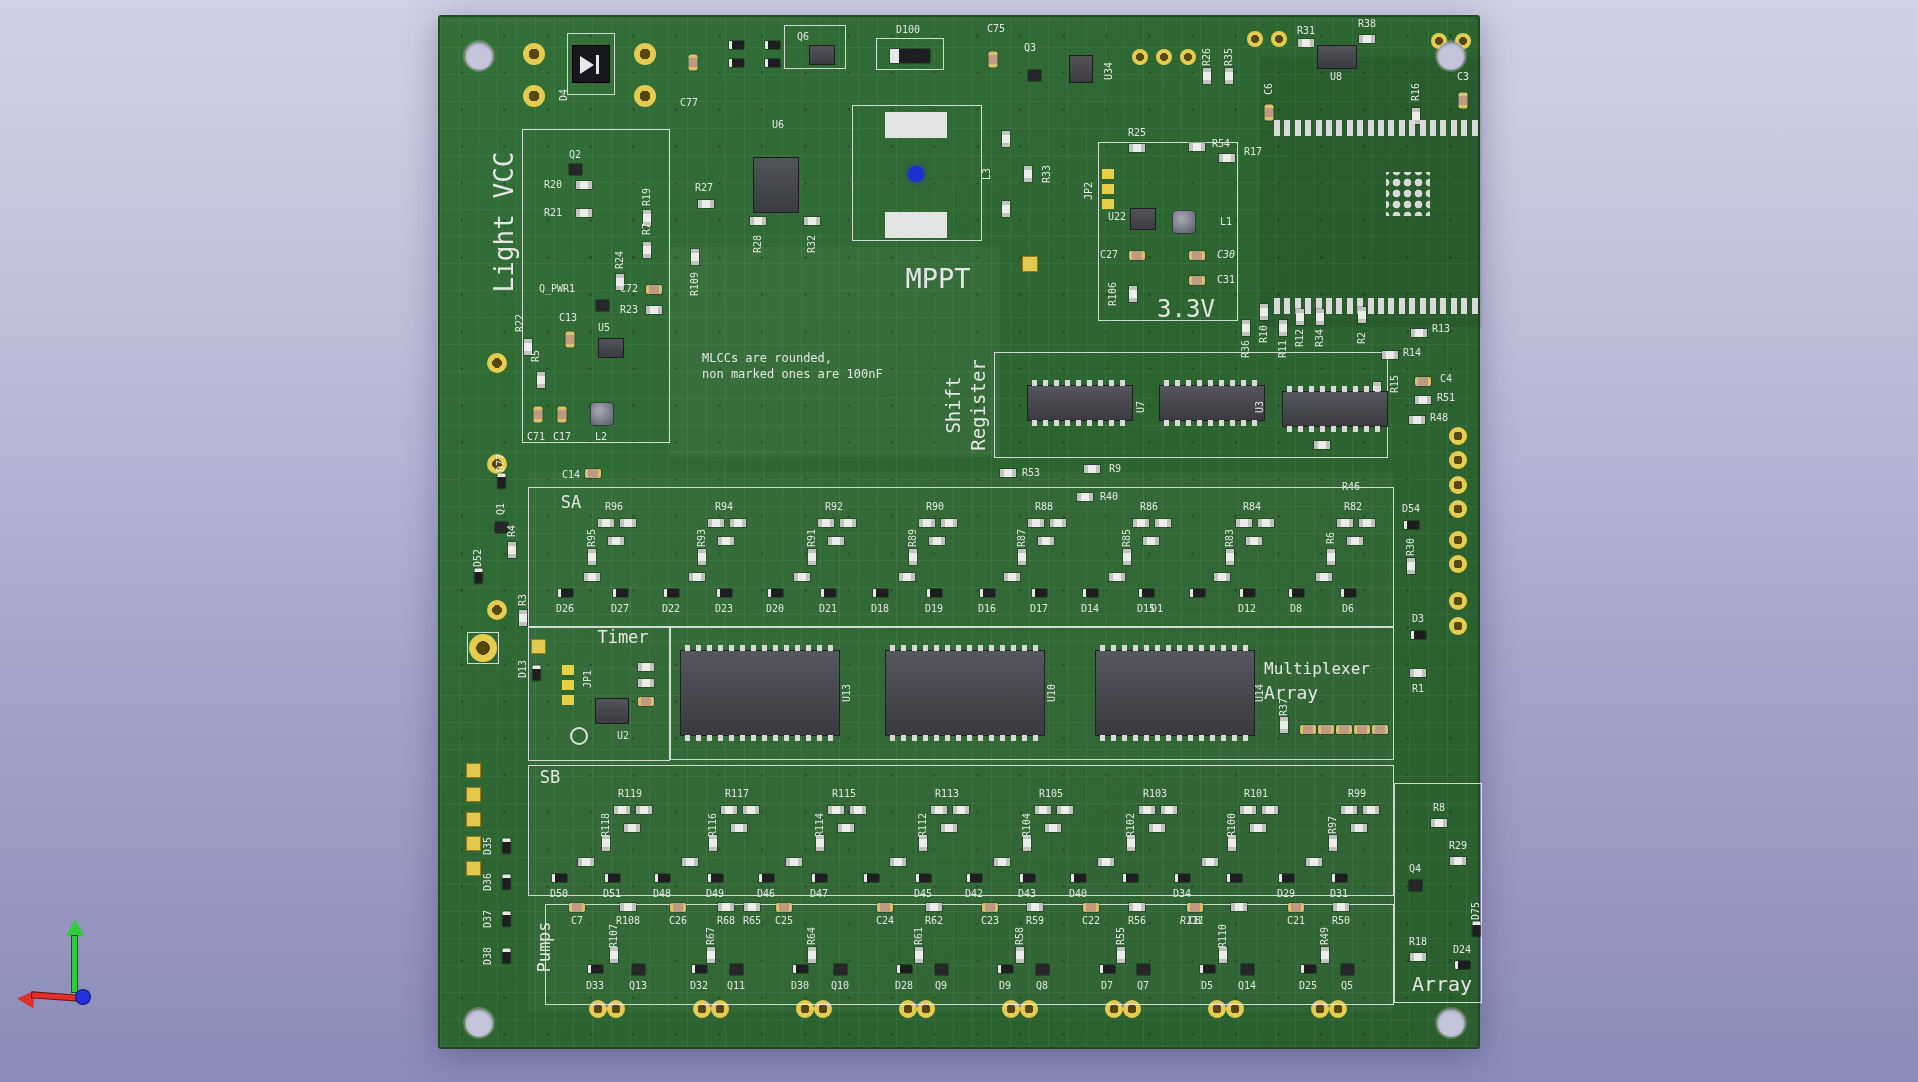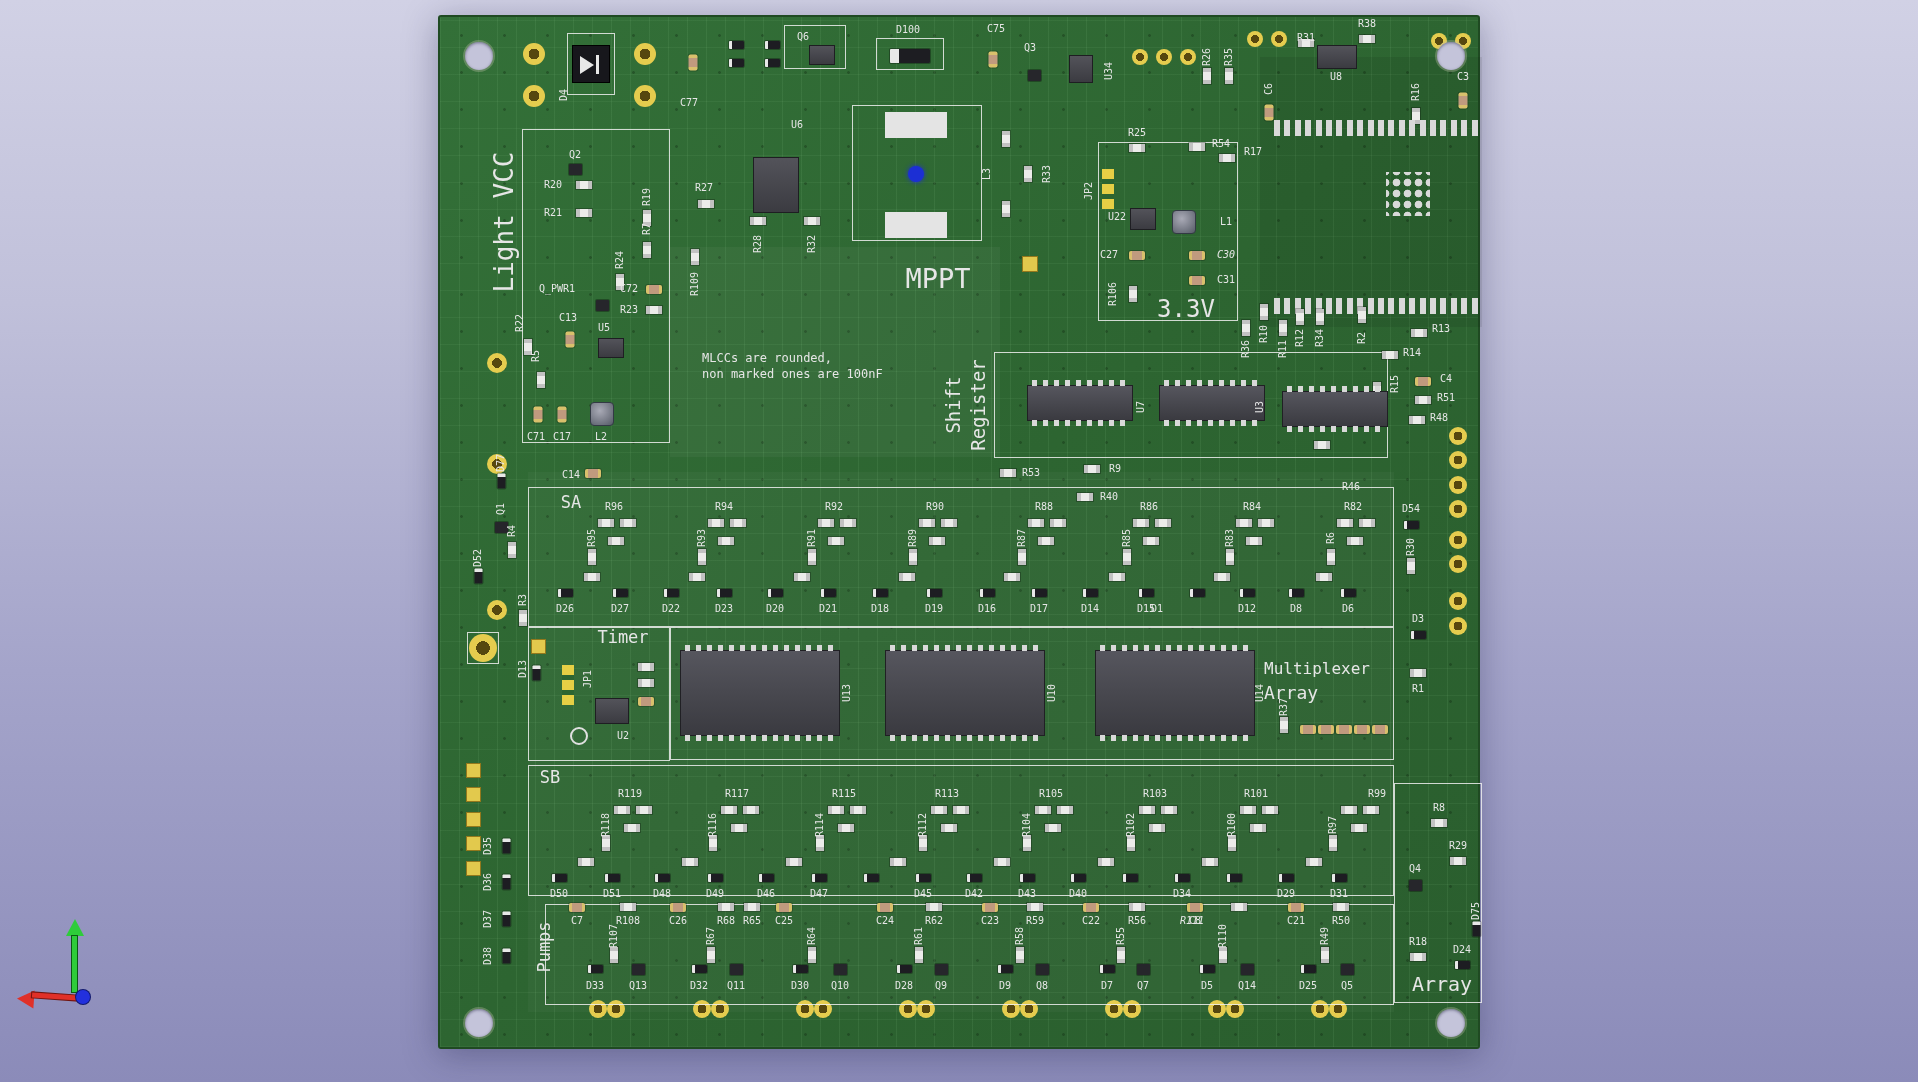--- a/index.html
+++ b/index.html
@@ -163,21 +163,21 @@
       <div class="silk ref" style="left: 363px; top: 20px; transform: translate(-50%, -50%);">Q6</div>
       <div class="body t-diode" style="left: 450px; top: 32px; width: 40px; height: 14px;"></div>
       <div class="silk ref" style="left: 468px; top: 13px; transform: translate(-50%, -50%);">D100</div>
       <div class="body t-cap" style="left: 545px; top: 37.5px; width: 16px; height: 9px; transform: rotate(90deg);"></div>
       <div class="silk ref" style="left: 556px; top: 12px; transform: translate(-50%, -50%);">C75</div>
       <div class="body t-sot" style="left: 587.5px; top: 52.5px; width: 13px; height: 11px;"></div>
       <div class="silk ref" style="left: 590px; top: 31px; transform: translate(-50%, -50%);">Q3</div>
       <div class="body t-ic" style="left: 629px; top: 38px; width: 24px; height: 28px;"></div>
       <div class="silk ref" style="left: 669px; top: 54px; transform: translate(-50%, -50%) rotate(-90deg);">U34</div>
       <div class="body t-res" style="left: 858px; top: 22px; width: 16px; height: 8px;"></div>
-      <div class="silk ref" style="left: 866px; top: 21px; transform: translate(-50%, -50%);">R31</div>
+      <div class="silk ref" style="left: 866px; top: 14px; transform: translate(-50%, -50%);">R31</div>
       <div class="body t-res" style="left: 919px; top: 18px; width: 16px; height: 8px;"></div>
       <div class="silk ref" style="left: 927px; top: 7px; transform: translate(-50%, -50%);">R38</div>
       <div class="body t-ic" style="left: 877px; top: 28px; width: 40px; height: 24px;"></div>
       <div class="silk ref" style="left: 896px; top: 60px; transform: translate(-50%, -50%);">U8</div>
       <div class="body t-cap" style="left: 821px; top: 90.5px; width: 16px; height: 9px; transform: rotate(90deg);"></div>
       <div class="silk ref" style="left: 829px; top: 72px; transform: translate(-50%, -50%) rotate(-90deg);">C6</div>
       <div class="body t-cap" style="left: 1015px; top: 78.5px; width: 16px; height: 9px; transform: rotate(90deg);"></div>
       <div class="silk ref" style="left: 1023px; top: 60px; transform: translate(-50%, -50%);">C3</div>
       <div class="body t-res" style="left: 968px; top: 95px; width: 16px; height: 8px; transform: rotate(90deg);"></div>
       <div class="silk ref" style="left: 976px; top: 75px; transform: translate(-50%, -50%) rotate(-90deg);">R16</div>
@@ -185,21 +185,21 @@
       <div class="silk ref" style="left: 767px; top: 40px; transform: translate(-50%, -50%) rotate(-90deg);">R26</div>
       <div class="body t-res" style="left: 781px; top: 55px; width: 16px; height: 8px; transform: rotate(90deg);"></div>
       <div class="silk ref" style="left: 789px; top: 40px; transform: translate(-50%, -50%) rotate(-90deg);">R35</div>
       <div class="body t-res" style="left: 689px; top: 127px; width: 16px; height: 8px;"></div>
       <div class="silk ref" style="left: 697px; top: 116px; transform: translate(-50%, -50%);">R25</div>
       <div class="body t-res" style="left: 749px; top: 126px; width: 16px; height: 8px;"></div>
       <div class="silk ref" style="left: 781px; top: 127px; transform: translate(-50%, -50%);">R54</div>
       <div class="body t-res" style="left: 779px; top: 137px; width: 16px; height: 8px;"></div>
       <div class="silk ref" style="left: 813px; top: 135px; transform: translate(-50%, -50%);">R17</div>
       <div class="body t-ic" style="left: 313px; top: 140px; width: 46px; height: 56px;"></div>
-      <div class="silk ref" style="left: 353px; top: 108px; transform: translate(-50%, -50%); padding-left: 8px;">U6</div>
+      <div class="silk ref" style="left: 334px; top: 108px; transform: translate(-50%, -50%); padding-left: 8px;">U6</div>
       <div class="body t-res" style="left: 258px; top: 183px; width: 16px; height: 8px;"></div>
       <div class="silk ref" style="left: 264px; top: 171px; transform: translate(-50%, -50%);">R27</div>
       <div class="body t-res" style="left: 310px; top: 200px; width: 16px; height: 8px;"></div>
       <div class="silk ref" style="left: 318px; top: 227px; transform: translate(-50%, -50%) rotate(-90deg);">R28</div>
       <div class="body t-res" style="left: 364px; top: 200px; width: 16px; height: 8px;"></div>
       <div class="silk ref" style="left: 372px; top: 227px; transform: translate(-50%, -50%) rotate(-90deg);">R32</div>
       <div class="body t-res" style="left: 247px; top: 236px; width: 16px; height: 8px; transform: rotate(90deg);"></div>
       <div class="silk ref" style="left: 255px; top: 267px; transform: translate(-50%, -50%) rotate(-90deg);">R109</div>
       <div class="body t-wrect" style="left: 445px; top: 95px; width: 62px; height: 26px;"></div>
       <div class="body t-wrect" style="left: 445px; top: 195px; width: 62px; height: 26px;"></div>
@@ -448,21 +448,21 @@
       <div class="body t-res" style="left: 709px; top: 807px; width: 16px; height: 8px;"></div>
       <div class="body t-res" style="left: 683px; top: 822px; width: 16px; height: 8px; transform: rotate(90deg);"></div>
       <div class="silk ref" style="left: 691px; top: 808px; transform: translate(-50%, -50%) rotate(-90deg);">R102</div>
       <div class="body t-res" style="left: 800px; top: 789px; width: 16px; height: 8px;"></div>
       <div class="silk ref" style="left: 816px; top: 777px; transform: translate(-50%, -50%);">R101</div>
       <div class="body t-res" style="left: 822px; top: 789px; width: 16px; height: 8px;"></div>
       <div class="body t-res" style="left: 810px; top: 807px; width: 16px; height: 8px;"></div>
       <div class="body t-res" style="left: 784px; top: 822px; width: 16px; height: 8px; transform: rotate(90deg);"></div>
       <div class="silk ref" style="left: 792px; top: 808px; transform: translate(-50%, -50%) rotate(-90deg);">R100</div>
       <div class="body t-res" style="left: 901px; top: 789px; width: 16px; height: 8px;"></div>
-      <div class="silk ref" style="left: 917px; top: 777px; transform: translate(-50%, -50%); margin-left: 20px;">R99</div>
+      <div class="silk ref" style="left: 917px; top: 777px; transform: translate(-50%, -50%);">R99</div>
       <div class="body t-res" style="left: 923px; top: 789px; width: 16px; height: 8px;"></div>
       <div class="body t-res" style="left: 911px; top: 807px; width: 16px; height: 8px;"></div>
       <div class="body t-res" style="left: 885px; top: 822px; width: 16px; height: 8px; transform: rotate(90deg);"></div>
       <div class="silk ref" style="left: 893px; top: 808px; transform: translate(-50%, -50%) rotate(-90deg);">R97</div>
       <div class="body t-res" style="left: 991px; top: 802px; width: 16px; height: 8px;"></div>
       <div class="silk ref" style="left: 999px; top: 791px; transform: translate(-50%, -50%);">R8</div>
       <div class="body t-res" style="left: 1010px; top: 840px; width: 16px; height: 8px;"></div>
       <div class="silk ref" style="left: 1018px; top: 829px; transform: translate(-50%, -50%);">R29</div>
       <div class="body t-diode" style="left: 111.5px; top: 857px; width: 15px; height: 8px;"></div>
       <div class="silk ref" style="left: 119px; top: 877px; transform: translate(-50%, -50%);">D50</div>

